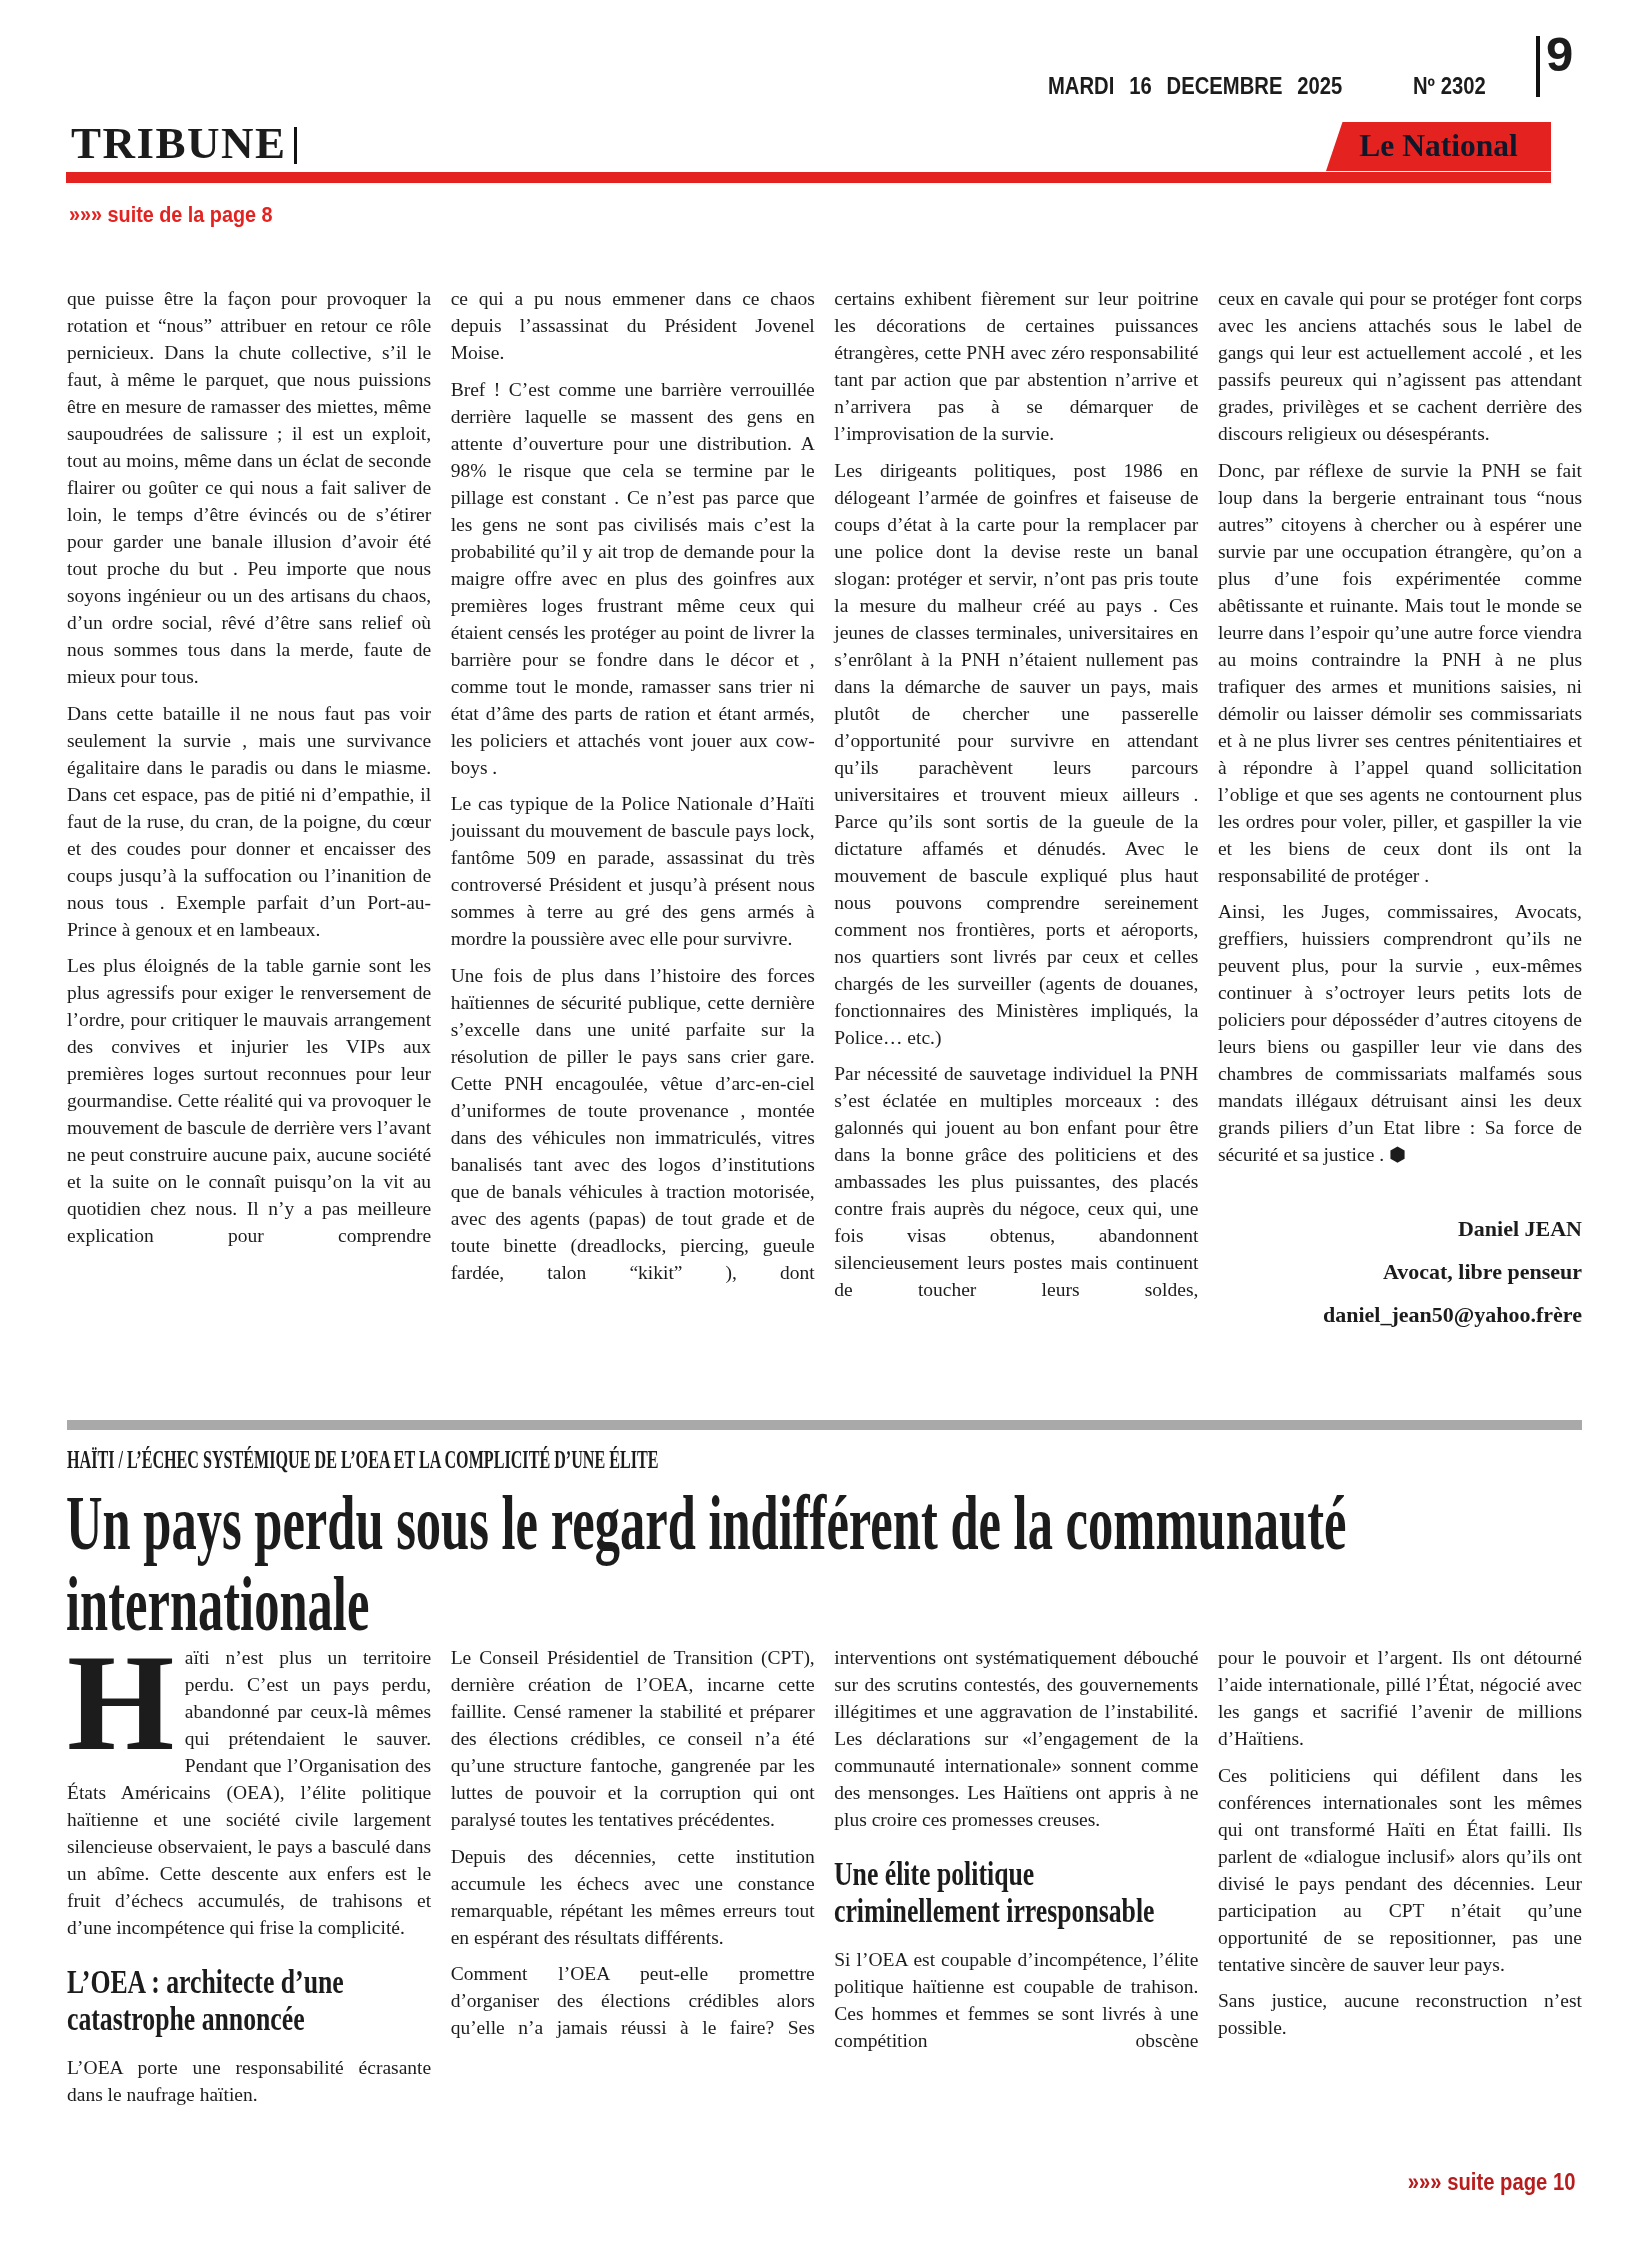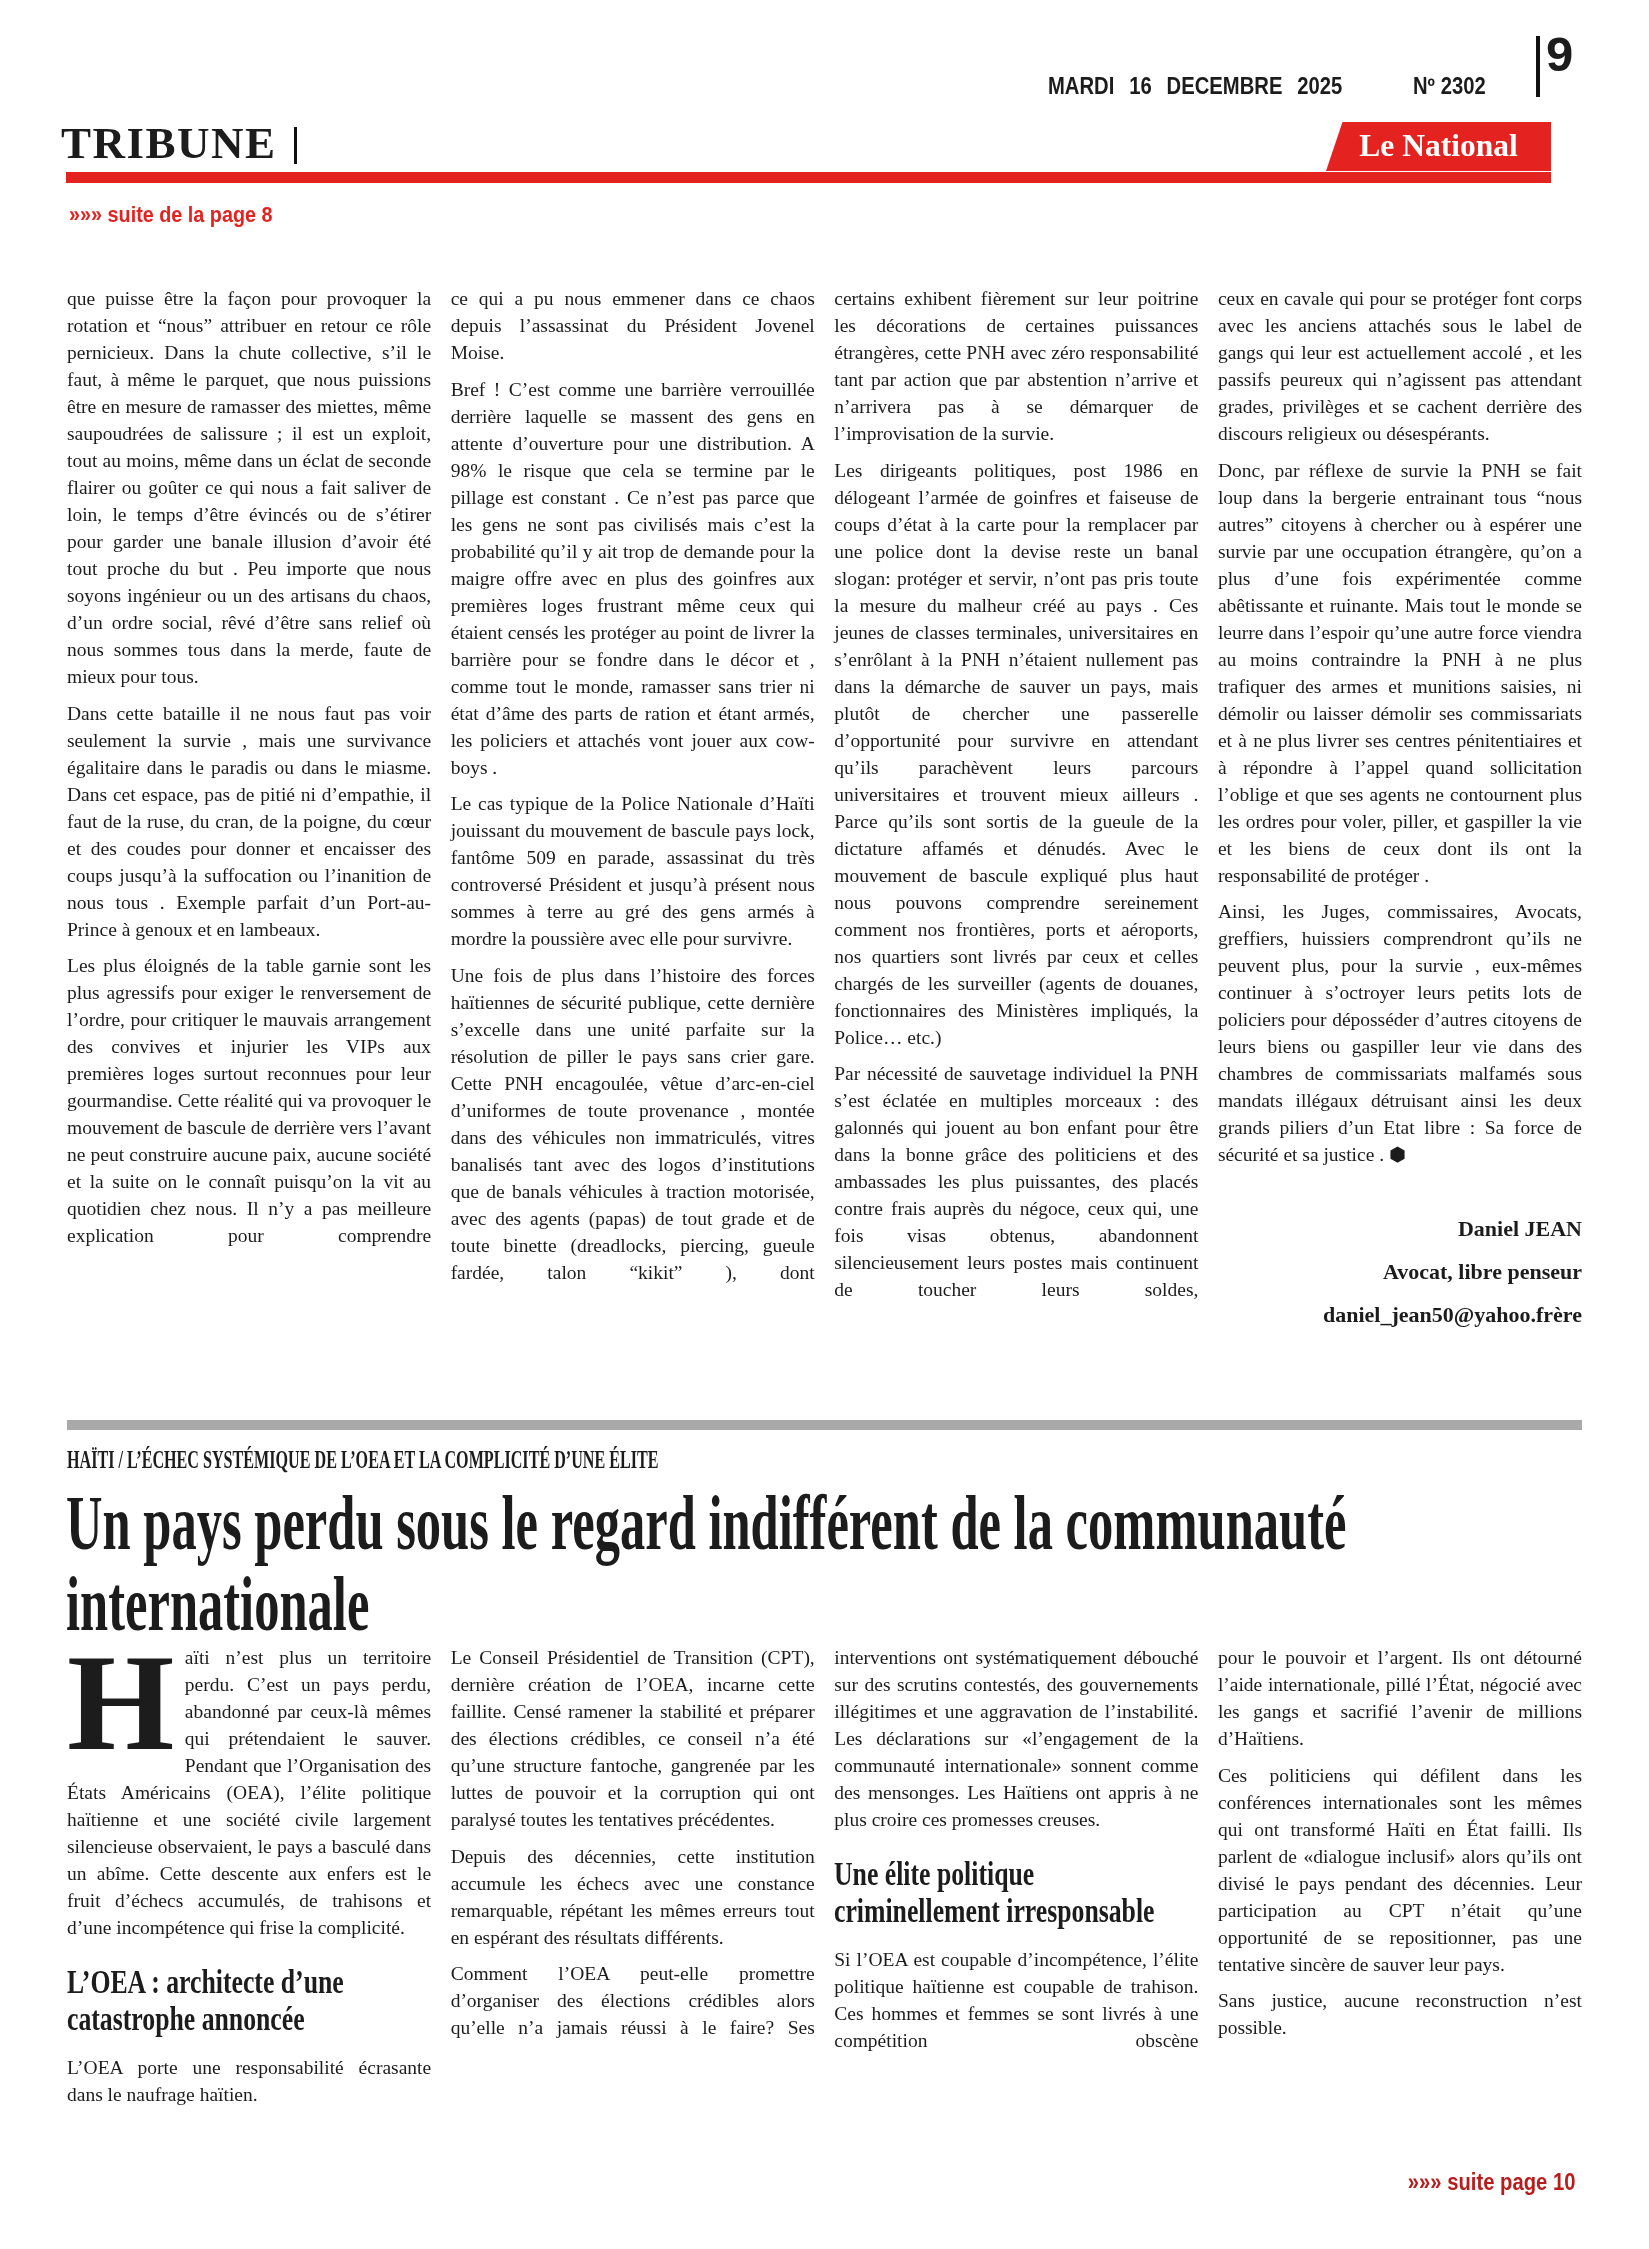--- a/index.html
+++ b/index.html
@@ -11,26 +11,26 @@
   .abs{position:absolute;}
   .cond{display:inline-block;transform-origin:top left;white-space:nowrap;}
 
   
   .date-line{left:1048px;top:73px;font-family:"Liberation Sans",sans-serif;font-weight:bold;font-size:23px;}
   .date-line .cond{transform:scaleX(0.88);word-spacing:10.5px;}
   .issue-no{left:1413px;top:73px;font-family:"Liberation Sans",sans-serif;font-weight:bold;font-size:23px;}
   .issue-no .cond{transform:scaleX(0.88);}
   .page-bar{left:1536px;top:36px;width:3.7px;height:61px;background:#111;}
   .page-num{left:1546px;top:30px;font-family:"Liberation Sans",sans-serif;font-weight:bold;font-size:49px;line-height:1;}
-  .section-name{left:61px;top:121px;font-weight:bold;font-size:45px;letter-spacing:1.5px;line-height:1;}
+  .section-name{left:71px;top:121px;font-weight:bold;font-size:45px;letter-spacing:1.5px;line-height:1;}
   .section-bar{left:294px;top:127px;width:3px;height:37px;background:#111;}
   .brand-banner{
     left:1326px;top:122px;width:225px;height:49px;background:#e42320;
     clip-path:polygon(16.5px 0,100% 0,100% 100%,0 100%);
-    color:#ffffff;text-align:center;font-weight:bold;font-size:31.5px;line-height:48px;
+    color:#0f172a;text-align:center;font-weight:bold;font-size:31.5px;line-height:48px;
   }
   .red-rule{left:66px;top:172px;width:1485px;height:10.5px;background:#e42320;}
   .suite-top{left:69px;top:202px;color:#e42320;font-family:"Liberation Sans",sans-serif;font-weight:bold;font-size:22.5px;}
   .suite-top .cond{transform:scaleX(0.88);}
 
   
   .cols{
     left:67px;width:1515px;display:grid;grid-template-columns:repeat(4,1fr);column-gap:19.5px;
     font-size:19.5px;line-height:27px;text-align:justify;
   }

